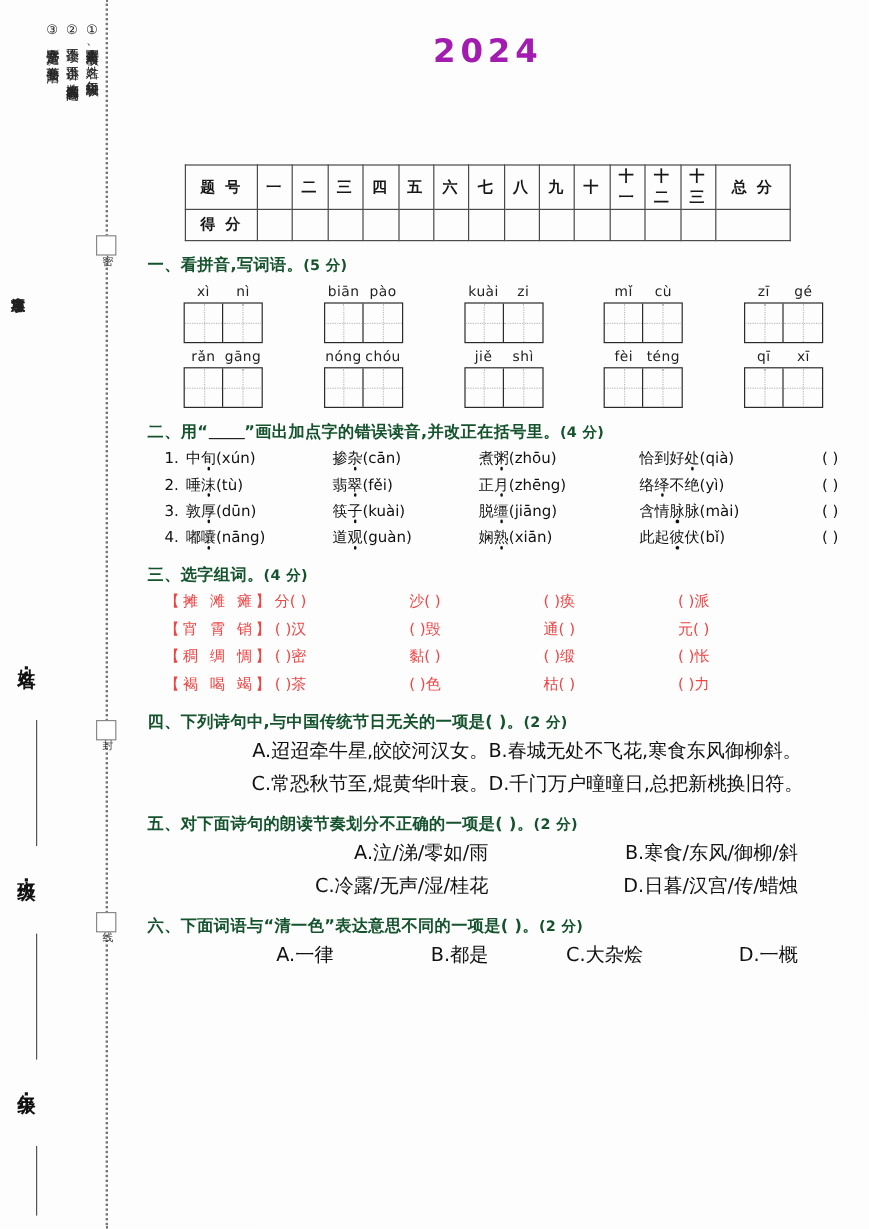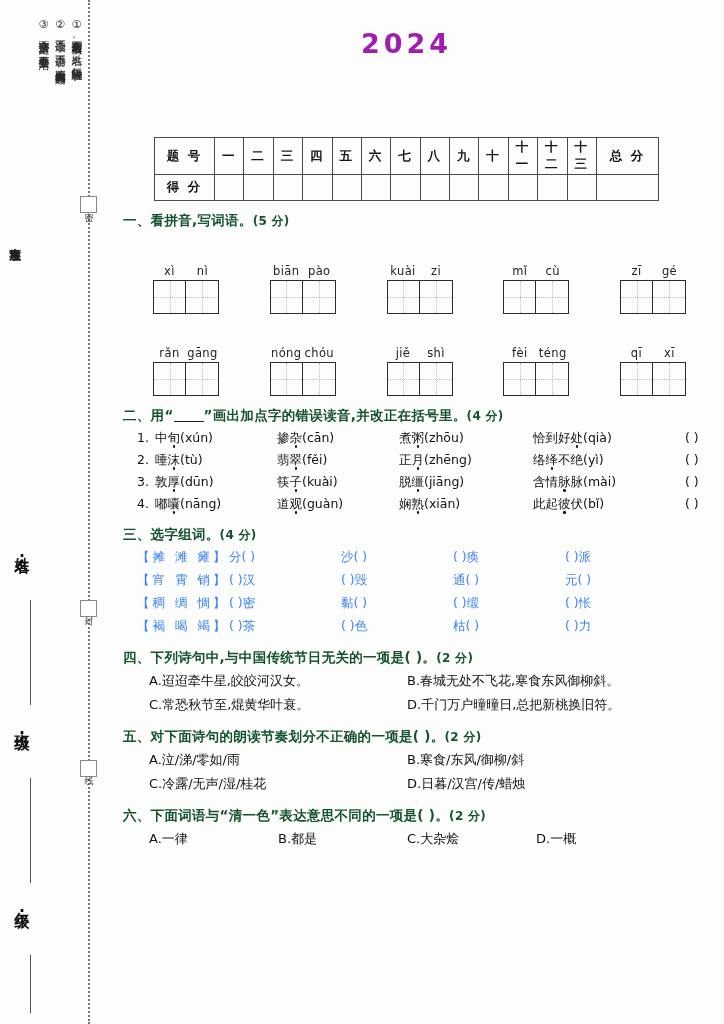--- a/index.html
+++ b/index.html
@@ -176,21 +176,21 @@
   .pinyin-group { text-align: center; }
   .pinyin-labels {
     display: flex;
     justify-content: space-around;
     font-size: 11.5px;
     color: #222;
     letter-spacing: 0.4px;
     margin-bottom: 2px;
     font-family: "DejaVu Sans", sans-serif;
   }
-  .pinyin-labels span { width: 32px; display:inline-block;margin-top:28px; }
+  .pinyin-labels span { width: 32px; display:inline-block; }
   .grid {
     display: flex;
     border: 1.4px solid #2b2b2b;
   }
   .cell {
     position: relative;
     width: 32px; height: 32px;
     border-right: 1.4px solid #2b2b2b;
     overflow: hidden;
   }
@@ -230,33 +230,34 @@
     width: 2.5px; height: 2.5px;
     margin-left: -1.2px;
     background: #111;
     border-radius: 50%;
   }
 
   
   .crow {
     display: flex;
     font-size: 12.5px;
-    color: #3b82f6;
+    color: #ef4444;
     padding: 3px 0 3px 14px;
     align-items: center;
   }
   .cbracket { width: 92px; flex: none; letter-spacing: 3px; white-space: nowrap; }
   .citem { width: 112px; flex: none; white-space: nowrap; }
 
   
   .mc-row {
     display: flex;
-    font-size: 13px;
+    font-size: 16px;
     color: #111;
     padding: 3px 0 3px 26px;
+    text-align: right;
   }
   .mc-opt { width: 258px; flex: none; white-space: nowrap; }
   .mc-row.four .mc-opt { width: 129px; }
 </style>
 </head>
 <body>
 
 <div id="page">
 
   <div id="left-margin">

